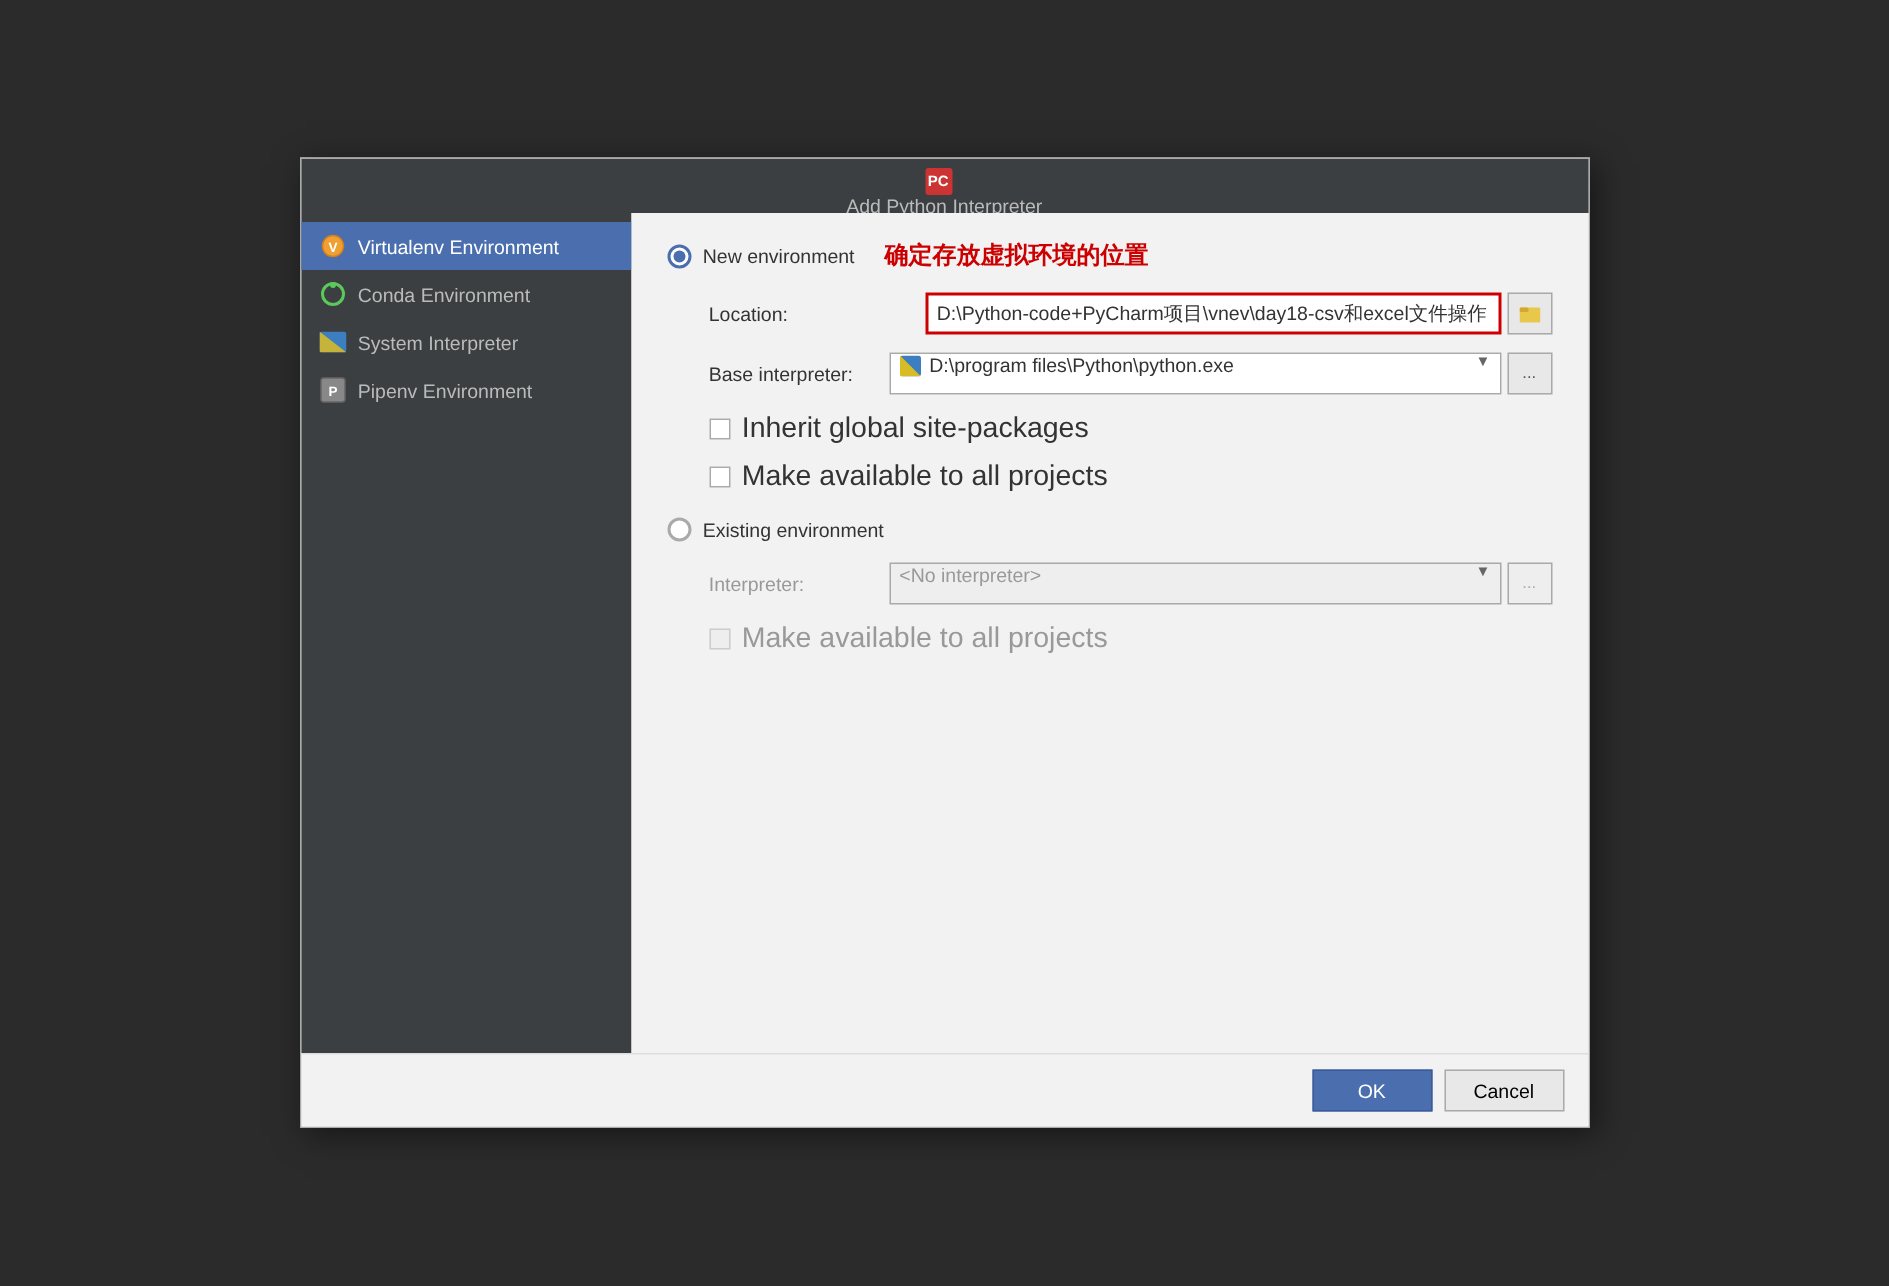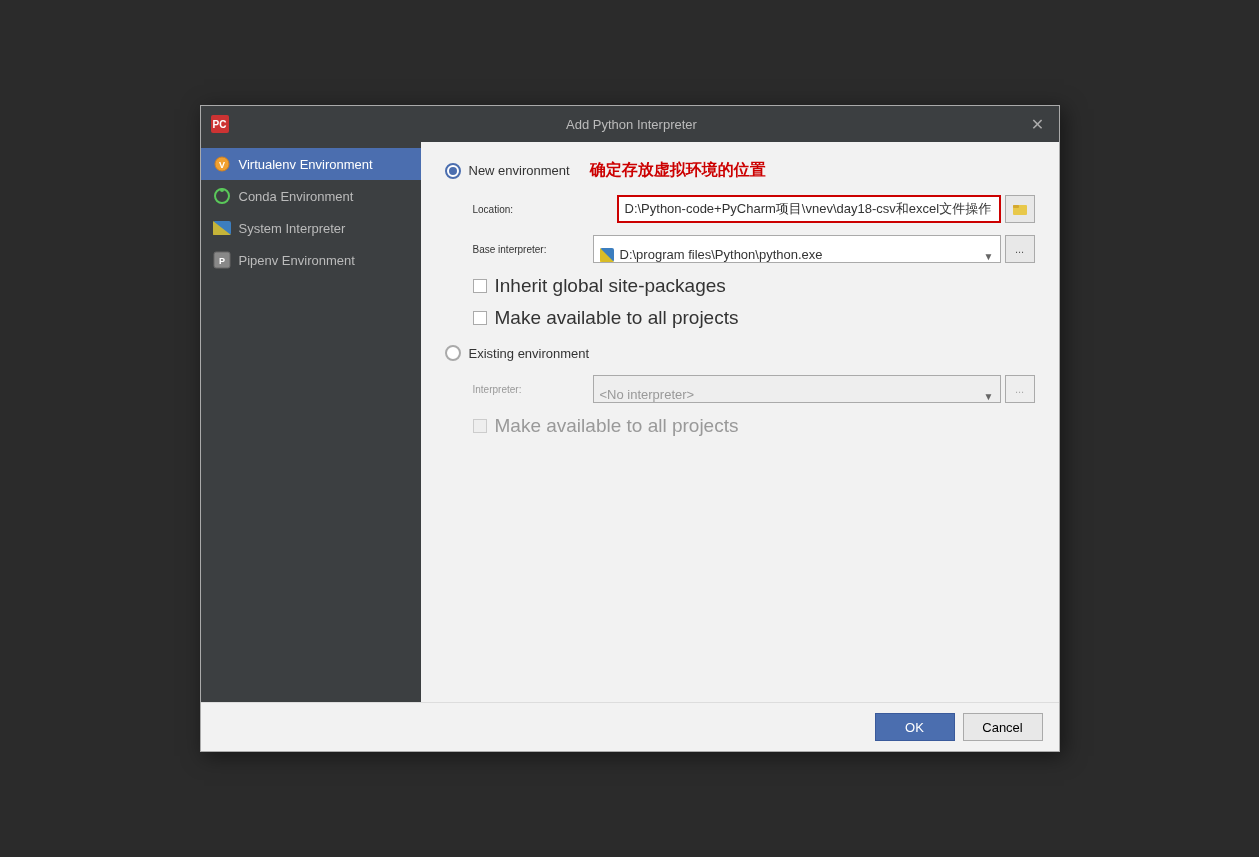--- a/index.html
+++ b/index.html
@@ -20,20 +20,21 @@
       display: flex;
       flex-direction: column;
     }
     .title-bar {
       background: #3c3f41;
       color: #bbbbbb;
       display: flex;
       align-items: center;
       padding: 6px 10px;
       height: 36px;
+      flex-direction: column;
     }
     .title-bar-icon {
       width: 18px;
       height: 18px;
       margin-right: 8px;
       background: #cc3333;
       border-radius: 2px;
       display: flex;
       align-items: center;
       justify-content: center;
@@ -138,21 +139,21 @@
     }
     .field-row {
       display: flex;
       align-items: center;
       margin-bottom: 12px;
       padding-left: 28px;
     }
     .field-label {
       width: 120px;
       color: #333;
-      font-size: 10px;
+      font-size: 13px;
       flex-shrink: 0;
     }
     .field-label.disabled {
       color: #999;
     }
     .text-input {
       flex: 1;
       height: 28px;
       border: 1px solid #cc0000;
       background: white;
@@ -186,21 +187,21 @@
     }
     .select-field {
       flex: 1;
       height: 28px;
       border: 1px solid #aaa;
       background: white;
       padding: 0 6px;
       font-size: 13px;
       color: #333;
       display: flex;
-      align-items: flex-end;
+      align-items: flex-start;
       justify-content: space-between;
       cursor: pointer;
     }
     .select-field.disabled {
       background: #eeeeee;
       color: #999;
       cursor: default;
     }
     .dropdown-arrow {
       font-size: 10px;

